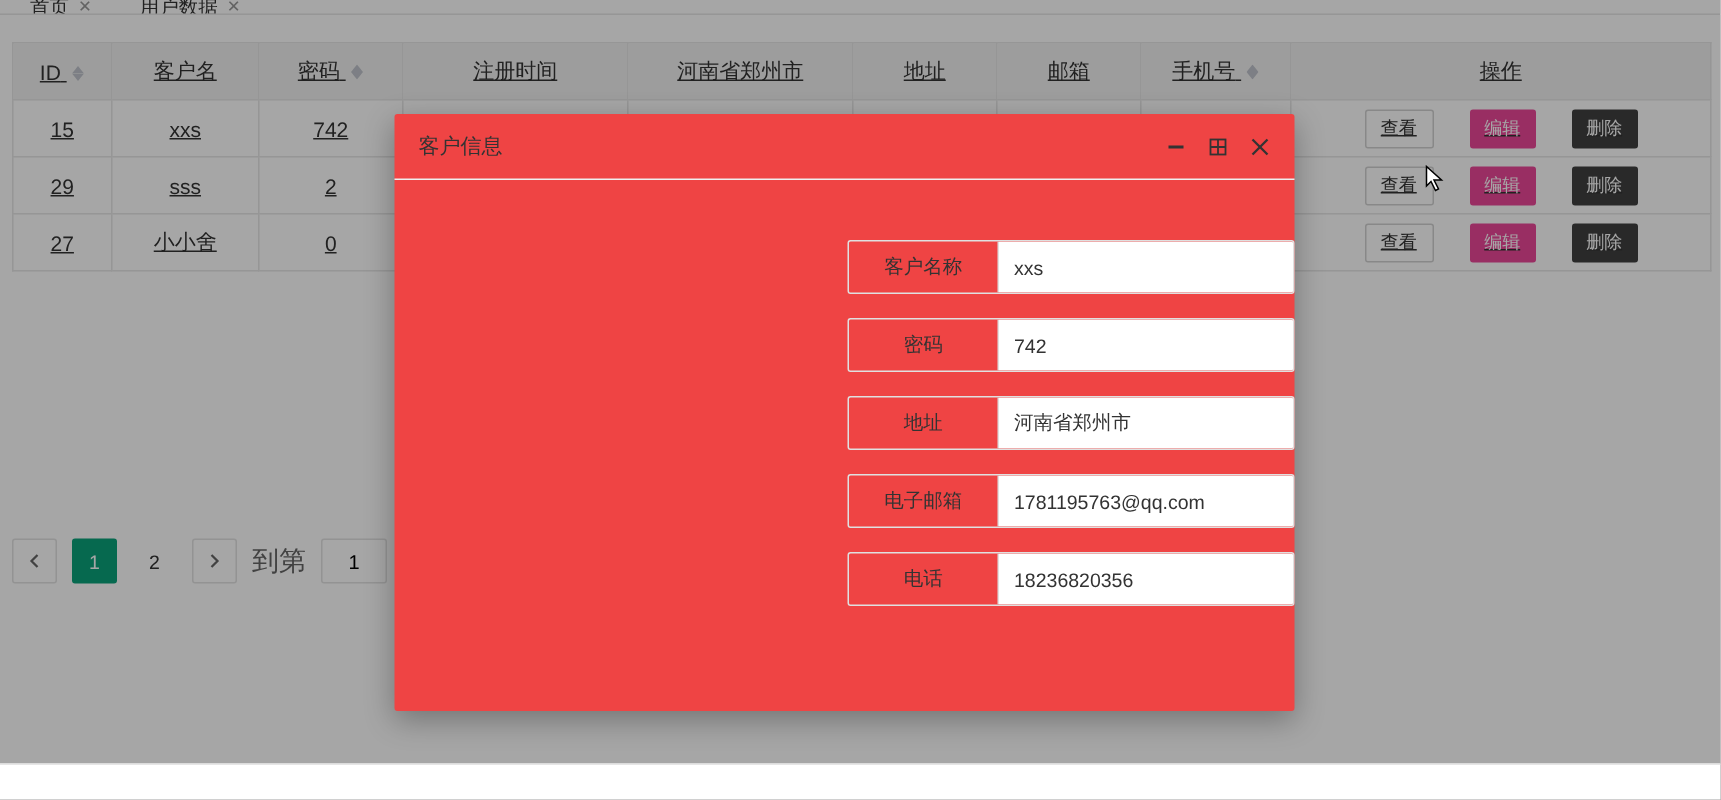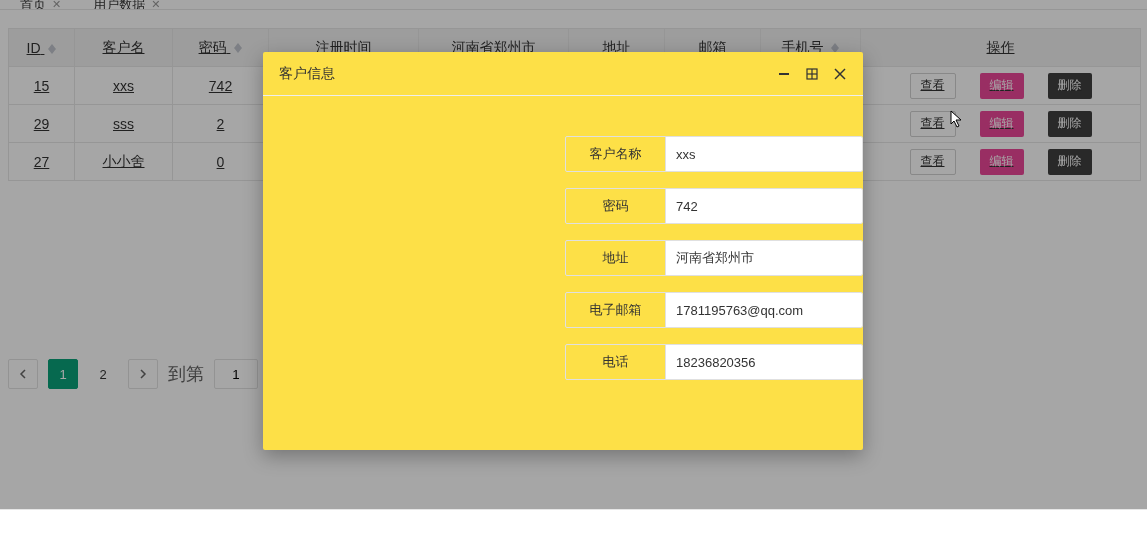--- a/index.html
+++ b/index.html
@@ -161,25 +161,25 @@
     .overlay {
       position: absolute;
       inset: 0;
       background: rgba(0,0,0,0.35);
       display: flex;
       align-items: flex-start;
       justify-content: center;
     }
     .dialog {
       position: absolute;
-      top: 52px;
+      top: 76px;
       left: 263px;
       width: 600px;
       height: 398px;
-      background: #fde047;
+      background: #ef4444;
       box-shadow: 0 6px 20px rgba(0,0,0,0.3);
       border-radius: 2px;
     }
     .dialog-head {
       height: 44px;
       display: flex;
       align-items: center;
       padding: 0 16px;
       border-bottom: 1px solid #eee;
     }

